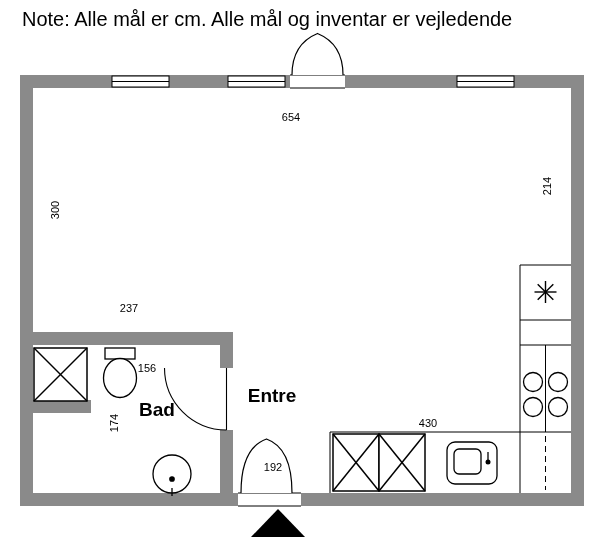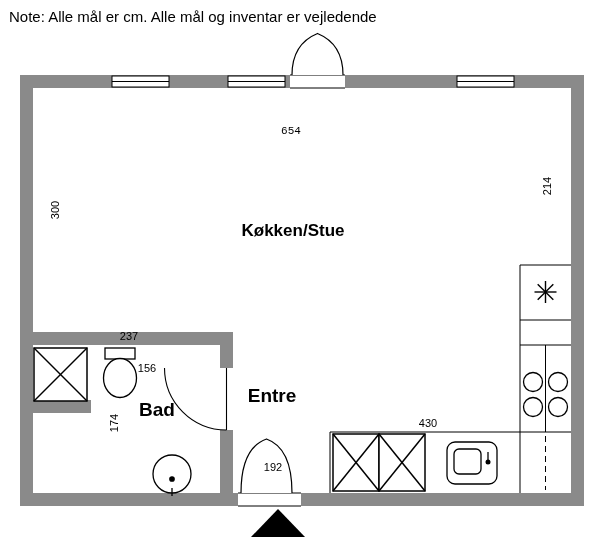--- a/index.html
+++ b/index.html
@@ -6,21 +6,21 @@
   .stage{
     position:relative;width:600px;height:554px;background:#ffffff;
     font-family:"Liberation Sans", sans-serif;color:#000;overflow:hidden;
   }
   .plan-svg{position:absolute;left:0;top:0;}
   .lbl{position:absolute;transform:translate(-50%,-50%);white-space:nowrap;}
   .lbl.rot{transform:translate(-50%,-50%) rotate(-90deg);}
   .dim{font-size:11px;}
   .room{font-weight:bold;font-size:19px;}
   .room-main{font-size:17px;}
-  .note{position:absolute;left:9px;top:8px;font-size:15px;white-space:nowrap;}
+  .note{position:absolute;left:22px;top:8px;font-size:20px;white-space:nowrap;}
 </style>
 </head>
 <body>
 
 <div class="stage">
 
   <div class="note">Note: Alle mål er cm. Alle mål og inventar er vejledende</div>
 
   <svg class="plan-svg" width="600" height="554" viewBox="0 0 600 554">
 
@@ -129,26 +129,25 @@
     </g>
 
     <g fill="#ffffff" stroke="#000" stroke-width="1.3">
       <rect x="447" y="442" width="50" height="42" rx="8"></rect>
       <rect x="454" y="449" width="27" height="25" rx="5"></rect>
       <circle cx="488" cy="462" r="2.5" fill="#000" stroke="none"></circle>
       <line x1="488" y1="452" x2="488" y2="460"></line>
     </g>
   </svg>
 
-  <div class="lbl room room-main" style="left:293px;top:231px;">Køkken/Stue</div>
   <div class="lbl room" style="left:157px;top:410px;">Bad</div>
   <div class="lbl room" style="left:272px;top:396px;">Entre</div>
 
-  <div class="lbl dim" style="left:291px;top:131px;font-family:Liberation Mono, monospace;">654</div>
+  <div class="lbl dim" style="left:291px;top:117px;">654</div>
   <div class="lbl dim rot" style="left:55px;top:210px;">300</div>
   <div class="lbl dim rot" style="left:547px;top:186px;">214</div>
-  <div class="lbl dim" style="left:129px;top:336px;text-align:center;">237</div>
+  <div class="lbl dim" style="left:129px;top:308px;text-align:center;">237</div>
   <div class="lbl dim" style="left:147px;top:368px;">156</div>
   <div class="lbl dim rot" style="left:114px;top:423px;">174</div>
   <div class="lbl dim" style="left:273px;top:467px;">192</div>
   <div class="lbl dim" style="left:428px;top:423px;">430</div>
 
 </div>
 
 </body></html>

